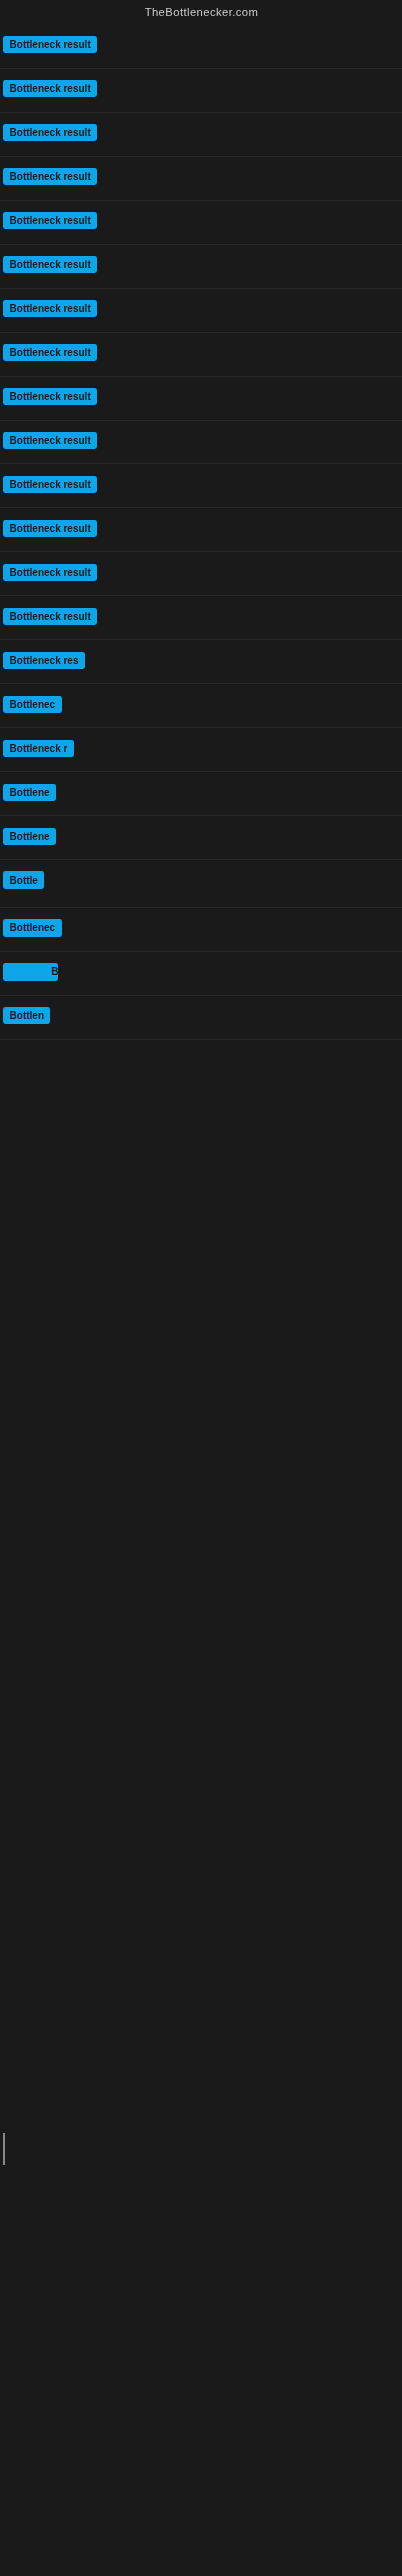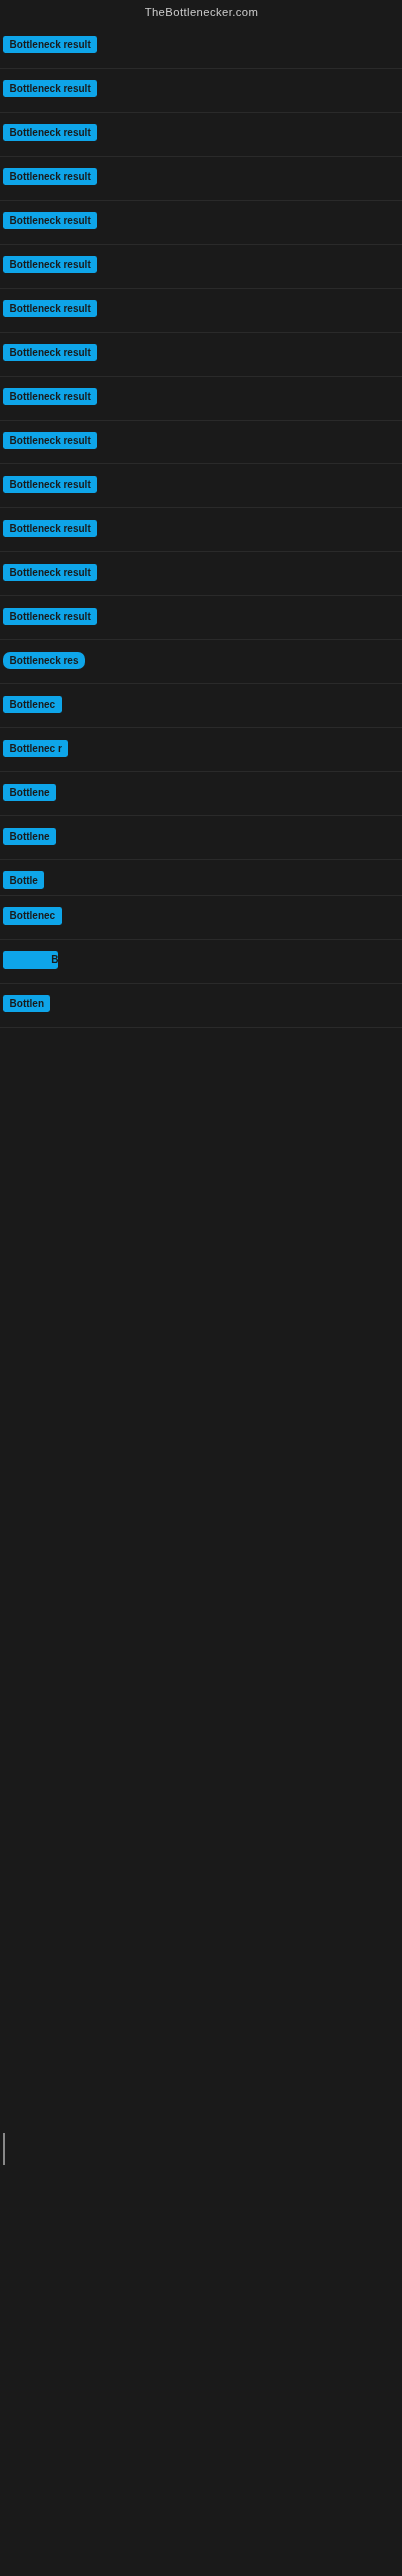--- a/index.html
+++ b/index.html
@@ -62,25 +62,25 @@
     <div class="item-row" style="padding-top: 11.3px; padding-bottom: 11.3px;"><span class="bottleneck-badge" style="max-width: 140px;">Bottleneck result</span></div>
     <div class="item-row" style="padding-top: 11.3px; padding-bottom: 11.3px;"><span class="bottleneck-badge" style="max-width: 138px;">Bottleneck result</span></div>
     <div class="item-row" style="padding-top: 11.3px; padding-bottom: 11.3px;"><span class="bottleneck-badge" style="max-width: 140px;">Bottleneck result</span></div>
     <div class="item-row" style="padding-top: 11.3px; padding-bottom: 11.3px;"><span class="bottleneck-badge" style="max-width: 138px;">Bottleneck result</span></div>
     <div class="item-row" style="padding-top: 11.3px; padding-bottom: 11.3px;"><span class="bottleneck-badge" style="max-width: 136px;">Bottleneck result</span></div>
     <div class="item-row" style="padding-top: 11.3px; padding-bottom: 11.3px;"><span class="bottleneck-badge" style="max-width: 134px;">Bottleneck result</span></div>
     <div class="item-row" style="padding-top: 11.3px; padding-bottom: 11.3px;"><span class="bottleneck-badge" style="max-width: 129px;">Bottleneck result</span></div>
     <div class="item-row" style="padding-top: 11.3px; padding-bottom: 11.3px;"><span class="bottleneck-badge" style="max-width: 125px;">Bottleneck result</span></div>
     <div class="item-row" style="padding-top: 11.3px; padding-bottom: 11.3px;"><span class="bottleneck-badge" style="max-width: 119px;">Bottleneck result</span></div>
     <div class="item-row" style="padding-top: 11.3px; padding-bottom: 11.3px;"><span class="bottleneck-badge" style="max-width: 113px;">Bottleneck result</span></div>
-    <div class="item-row" style="padding-top: 11.3px; padding-bottom: 11.3px;"><span class="bottleneck-badge" style="max-width: 97px; border-radius: 7px;">Bottleneck res</span></div>
+    <div class="item-row" style="padding-top: 11.3px; padding-bottom: 11.3px;"><span class="bottleneck-badge" style="max-width: 97px;">Bottleneck res</span></div>
     <div class="item-row" style="padding-top: 11.3px; padding-bottom: 11.3px;"><span class="bottleneck-badge" style="max-width: 72px;">Bottlenec</span></div>
-    <div class="item-row" style="padding-top: 11.3px; padding-bottom: 11.3px;"><span class="bottleneck-badge" style="max-width: 81px;">Bottlenec r</span></div>
+    <div class="item-row" style="padding-top: 11.3px; padding-bottom: 11.3px;"><span class="bottleneck-badge" style="max-width: 81px;">Bottleneck r</span></div>
     <div class="item-row" style="padding-top: 11.3px; padding-bottom: 11.3px;"><span class="bottleneck-badge" style="max-width: 66px;">Bottlene</span></div>
     <div class="item-row" style="padding-top: 11.3px; padding-bottom: 11.3px;"><span class="bottleneck-badge" style="max-width: 66px;">Bottlene</span></div>
-    <div class="item-row" style="padding-top: 11.3px; padding-bottom: 3px; text-decoration: underline;"><span class="bottleneck-badge" style="max-width: 50px;">Bottle</span></div>
+    <div class="item-row" style="padding-top: 11.3px; padding-bottom: 15px; text-decoration: underline;"><span class="bottleneck-badge" style="max-width: 50px;">Bottle</span></div>
     <div class="item-row" style="padding-top: 11.3px; padding-bottom: 11.3px;"><span class="bottleneck-badge" style="max-width: 72px;">Bottlenec</span></div>
     <div class="item-row" style="padding-top: 11.3px; padding-bottom: 11.3px;"><span class="bottleneck-badge" style="max-width: 32px; padding-left: 48px;">Bot</span></div>
     <div class="item-row" style="padding-top: 11.3px; padding-bottom: 11.3px;"><span class="bottleneck-badge" style="max-width: 58px;">Bottlen</span></div>
   </div>
 
 <div class="cursor-line" style="top: 2133px;"></div>
 
 
 </body></html>

